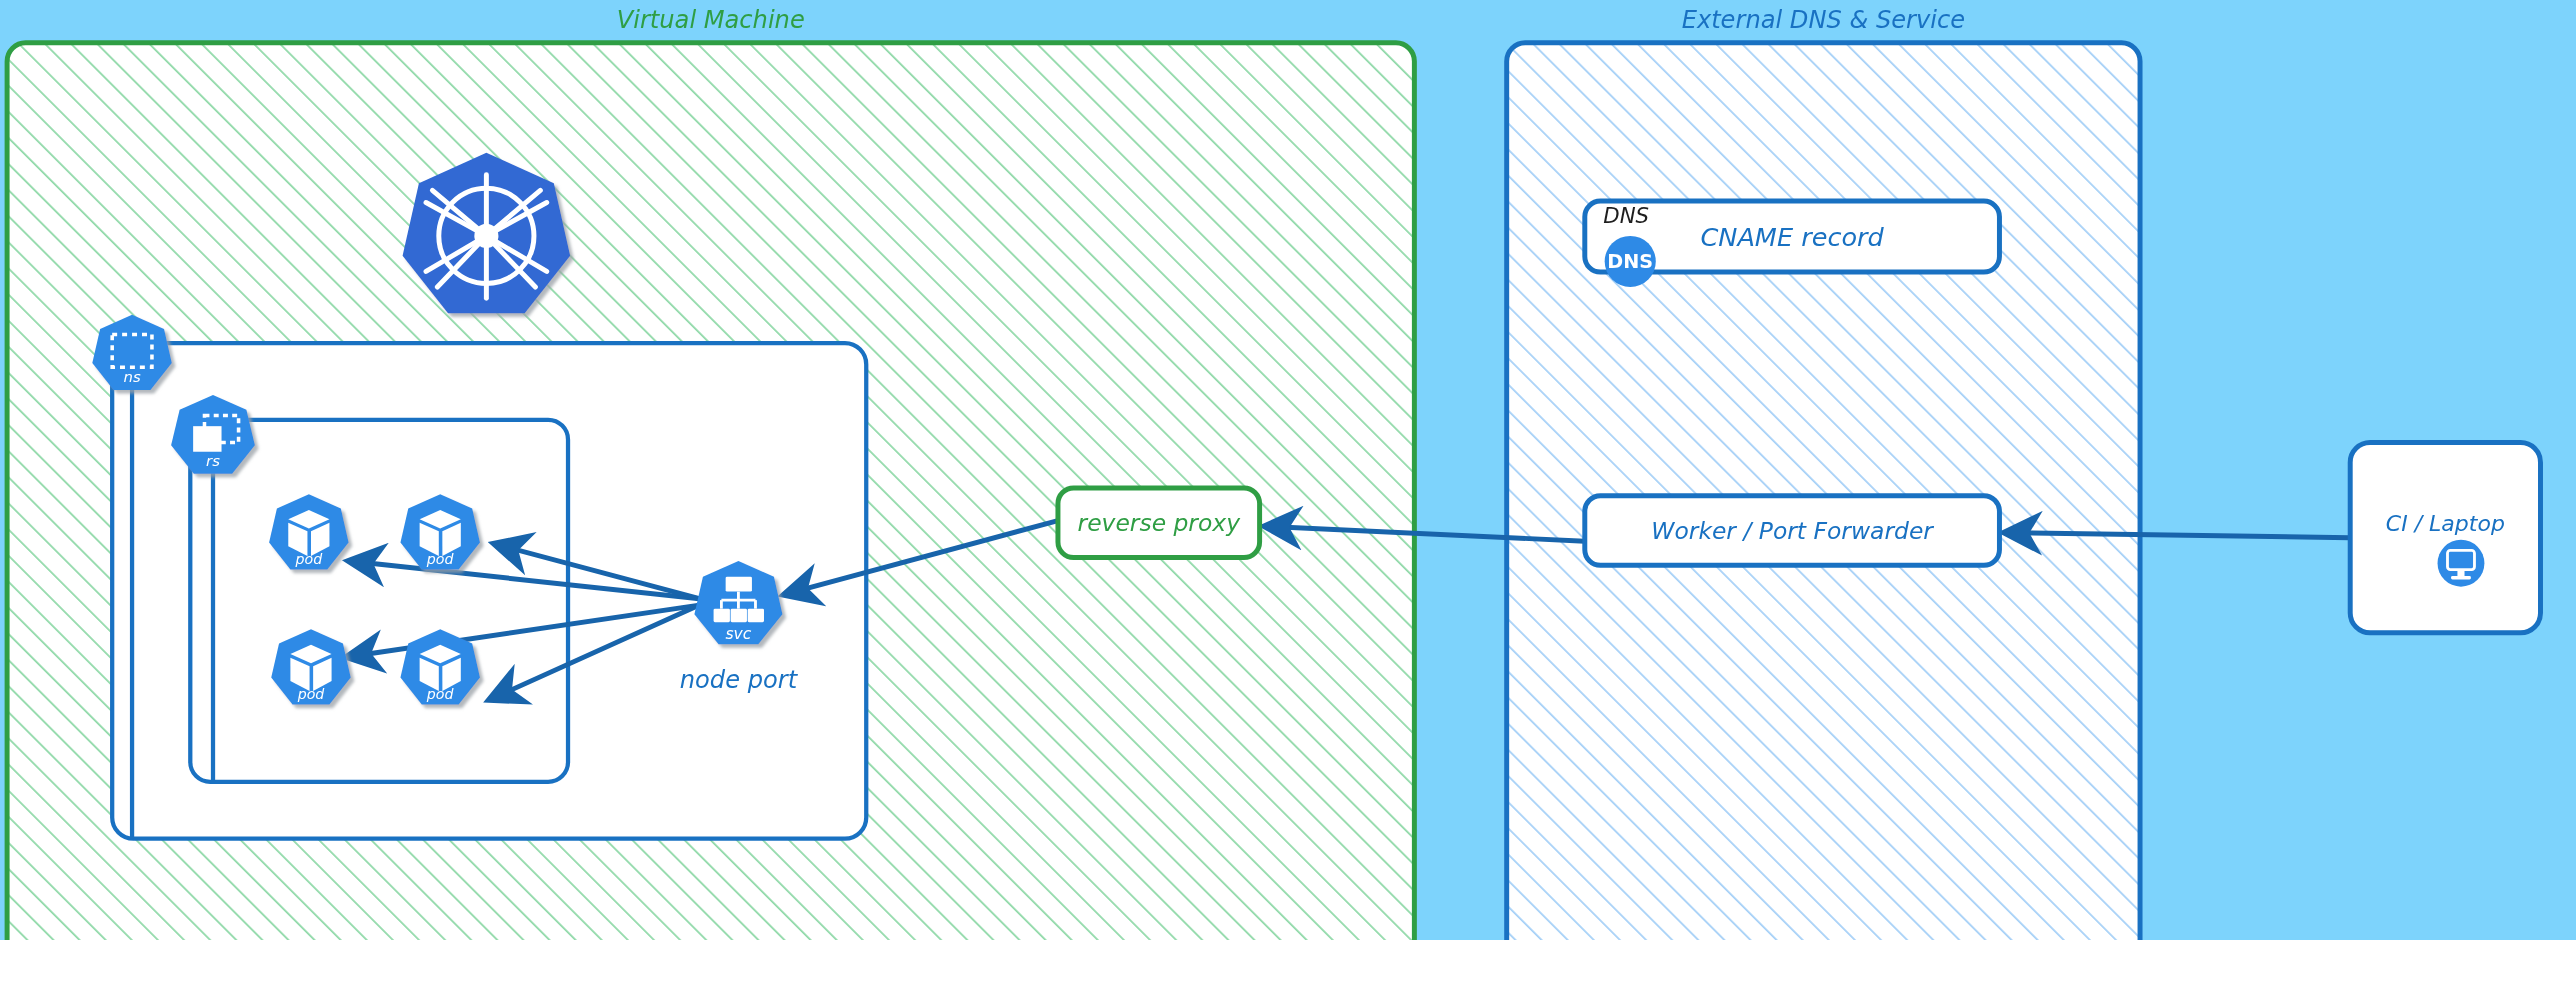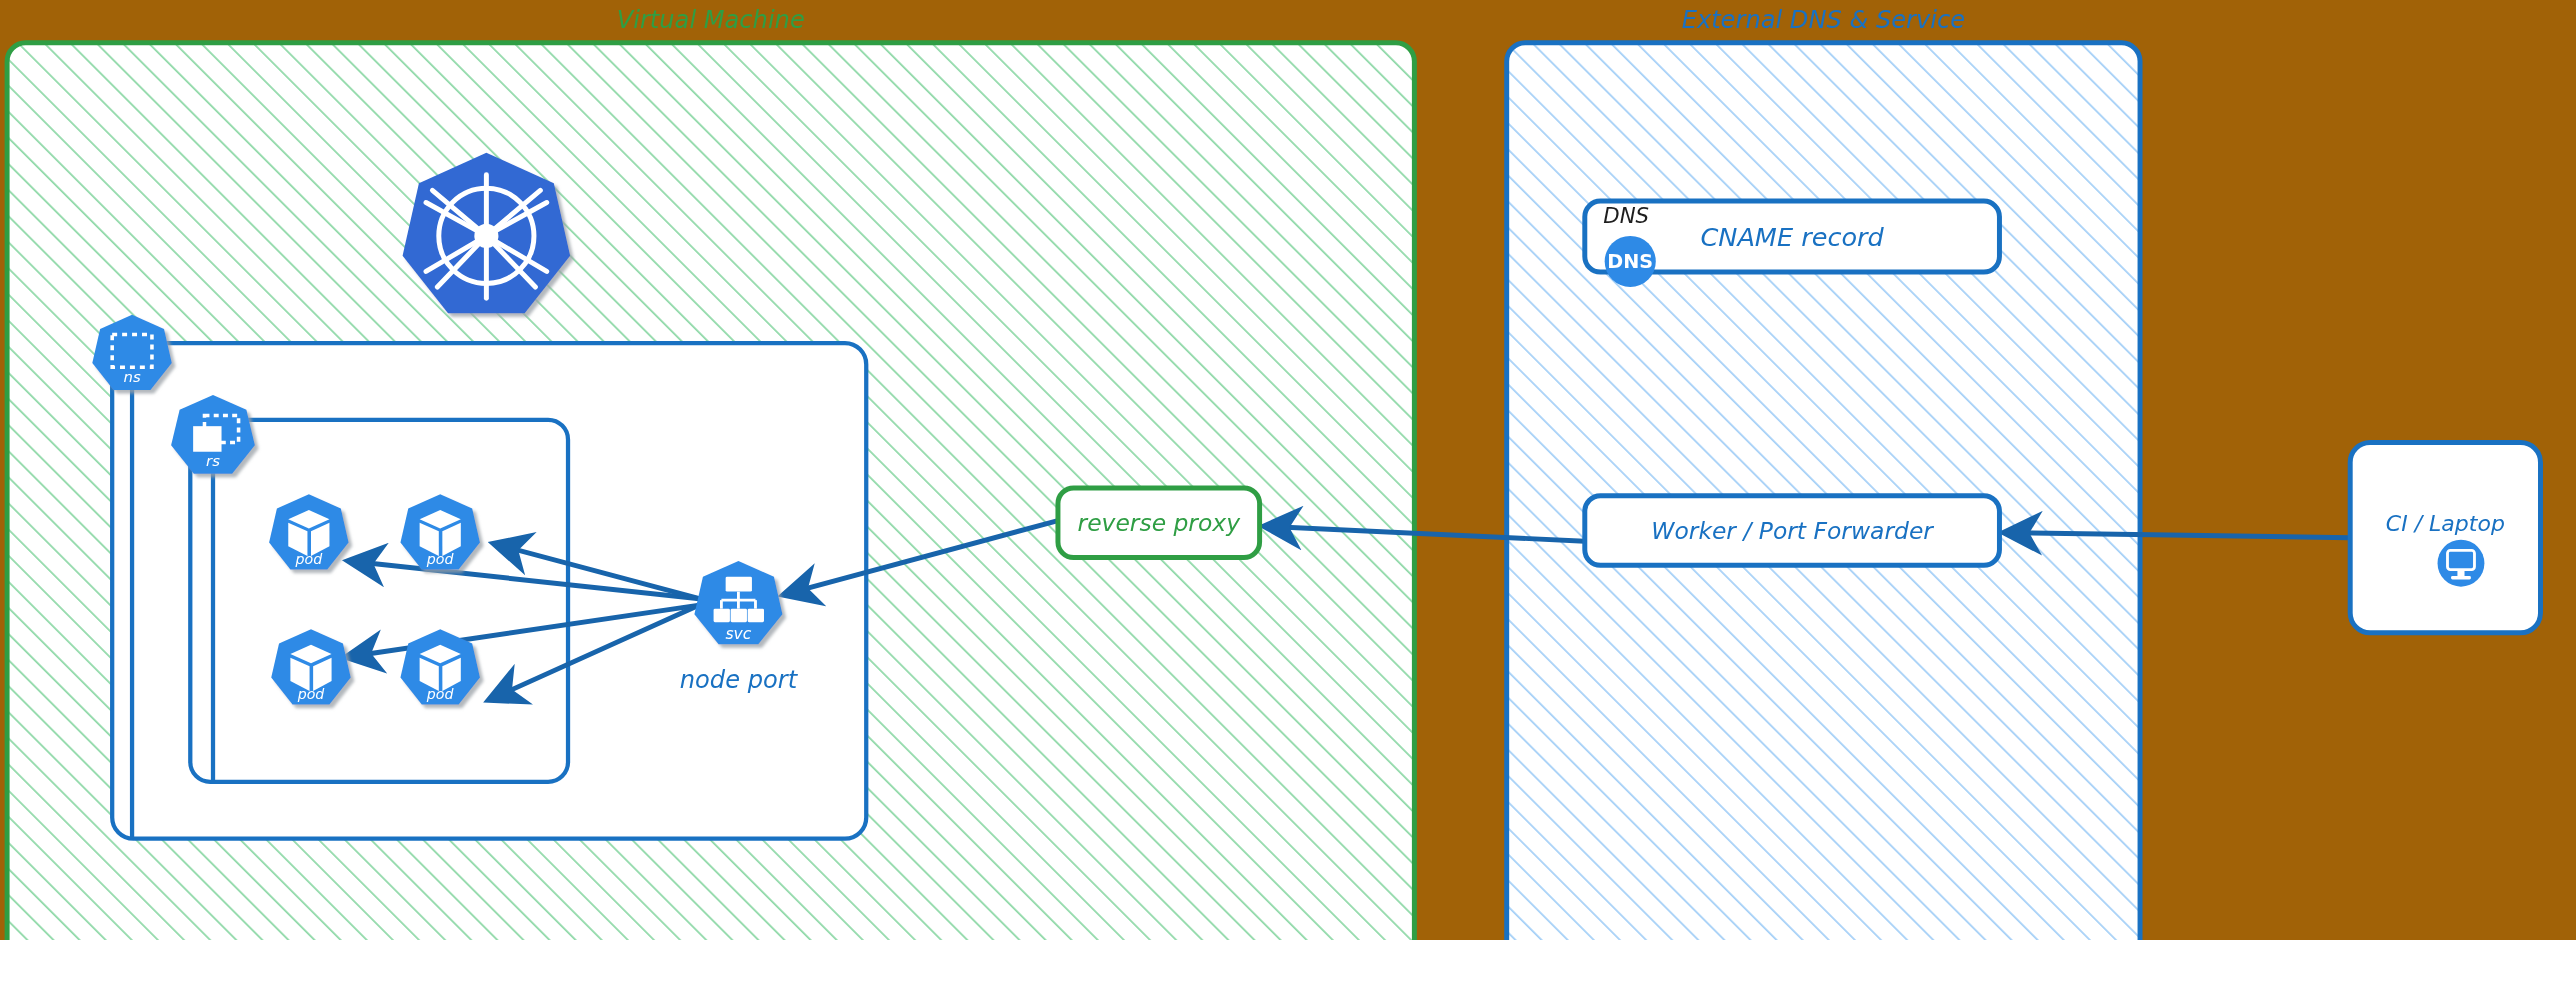--- a/index.html
+++ b/index.html
@@ -7,21 +7,21 @@
     padding: 0;
     background: #ffffff;
   }
   body {
     font-family: "DejaVu Sans", sans-serif;
   }
   #stage {
     position: relative;
     width: 2576px;
     height: 940px;
-    background: #a16207;
+    background: #7dd3fc;
     overflow: hidden;
   }
   #stage svg.layer {
     position: absolute;
     left: 0;
     top: 0;
     width: 2576px;
     height: 983px;
   }
   .hand {

